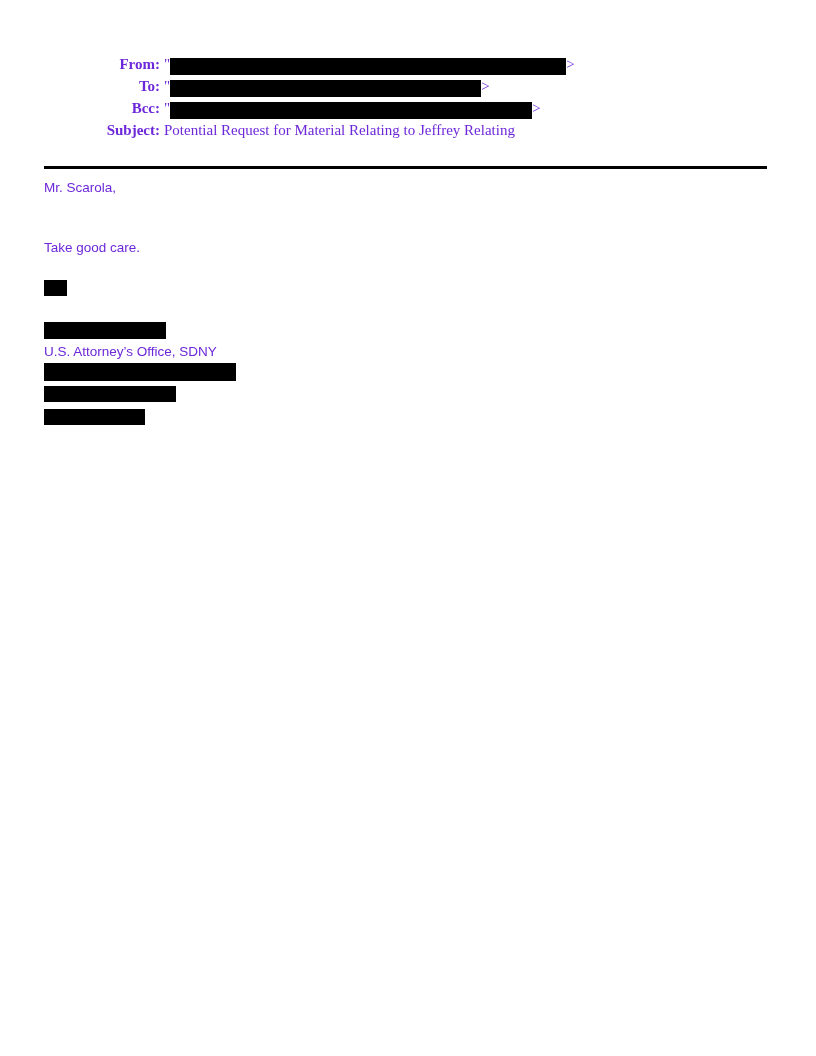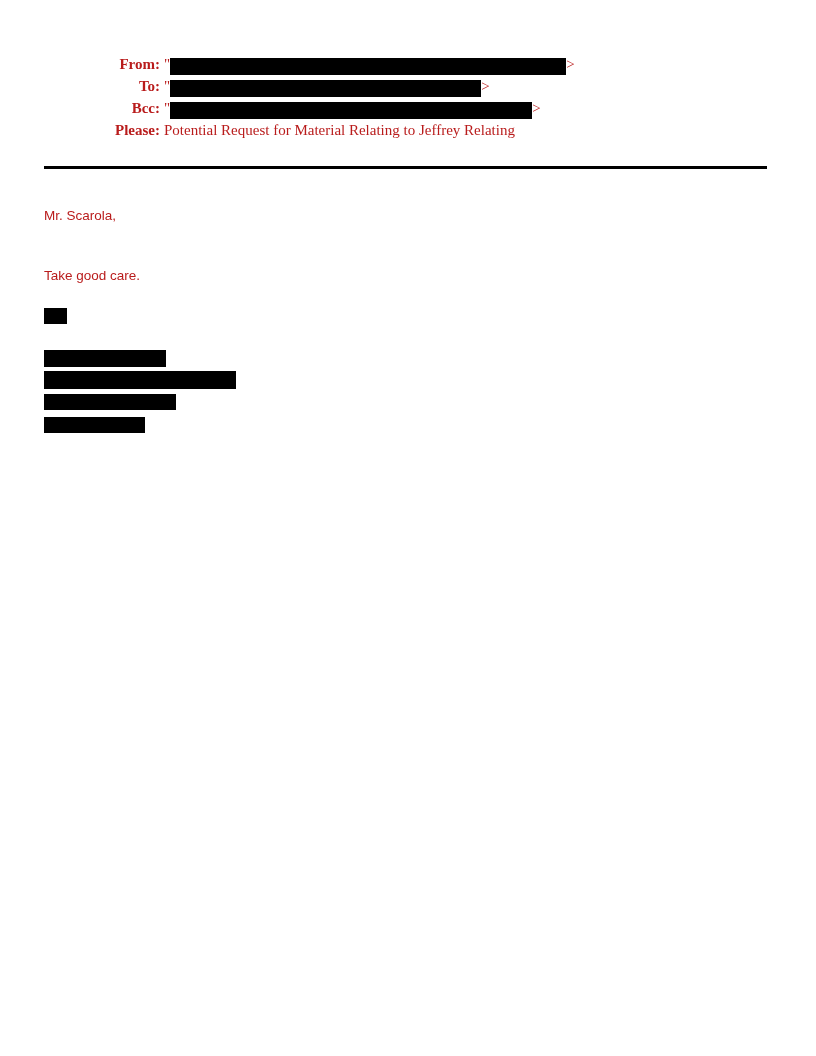--- a/index.html
+++ b/index.html
@@ -5,21 +5,21 @@
   html, body {
     margin: 0;
     padding: 0;
     background: #ffffff;
   }
   .page {
     position: relative;
     width: 816px;
     height: 1056px;
     background: #ffffff;
-    color: #b91c1c;
+    color: #6d28d9;
     box-sizing: border-box;
     padding: 53px 49px 0 44px;
     overflow: hidden;
   }
 
   
   .email-header {
     font-family: "Liberation Serif", serif;
     font-size: 15px;
     line-height: 22px;
@@ -57,21 +57,21 @@
     border-top: 3px solid #000000;
     margin: 25px 0 0 0;
     width: 723px;
   }
 
   
   .email-body {
     font-family: "Liberation Sans", sans-serif;
     font-size: 13.5px;
     line-height: 20px;
-    margin-top: 37px;
+    margin-top: 9px;
     width: 723px;
   }
   .email-body p {
     margin: 0;
     white-space: pre-wrap;
   }
   .blank-line { height: 20px; }
 
   .sig-line {
     height: 20px;
@@ -103,21 +103,21 @@
       <span class="hlabel">To:</span>
       <span class="hvalue"><span>"</span><span class="redact bar-to"></span><span>&gt;</span></span>
     </div>
 
     <div class="hrow">
       <span class="hlabel">Bcc:</span>
       <span class="hvalue"><span>"</span><span class="redact bar-bcc"></span><span>&gt;</span></span>
     </div>
 
     <div class="hrow">
-      <span class="hlabel">Please:</span>
+      <span class="hlabel">Subject:</span>
       <span class="hvalue">Potential Request for Material Relating to Jeffrey Relating</span>
     </div>
 
 
 
   </div>
 
   <hr class="divider">
 
   <div class="email-body">
@@ -132,20 +132,21 @@
 
     <div class="sig-line">
       <span class="sig-bar bar-initials"></span>
     </div>
     <div class="blank-line"></div>
 
     <div class="sig-line">
       <span class="sig-bar bar-name"></span>
     </div>
 
+    <div class="sig-line">U.S. Attorney’s Office, SDNY</div>
 
     <div class="sig-line">
       <span class="sig-bar bar-address"></span>
     </div>
     <div class="sig-line">
       <span class="sig-bar bar-phone"></span>
     </div>
     <div class="sig-line">
       <span class="sig-bar bar-email"></span>
     </div>

